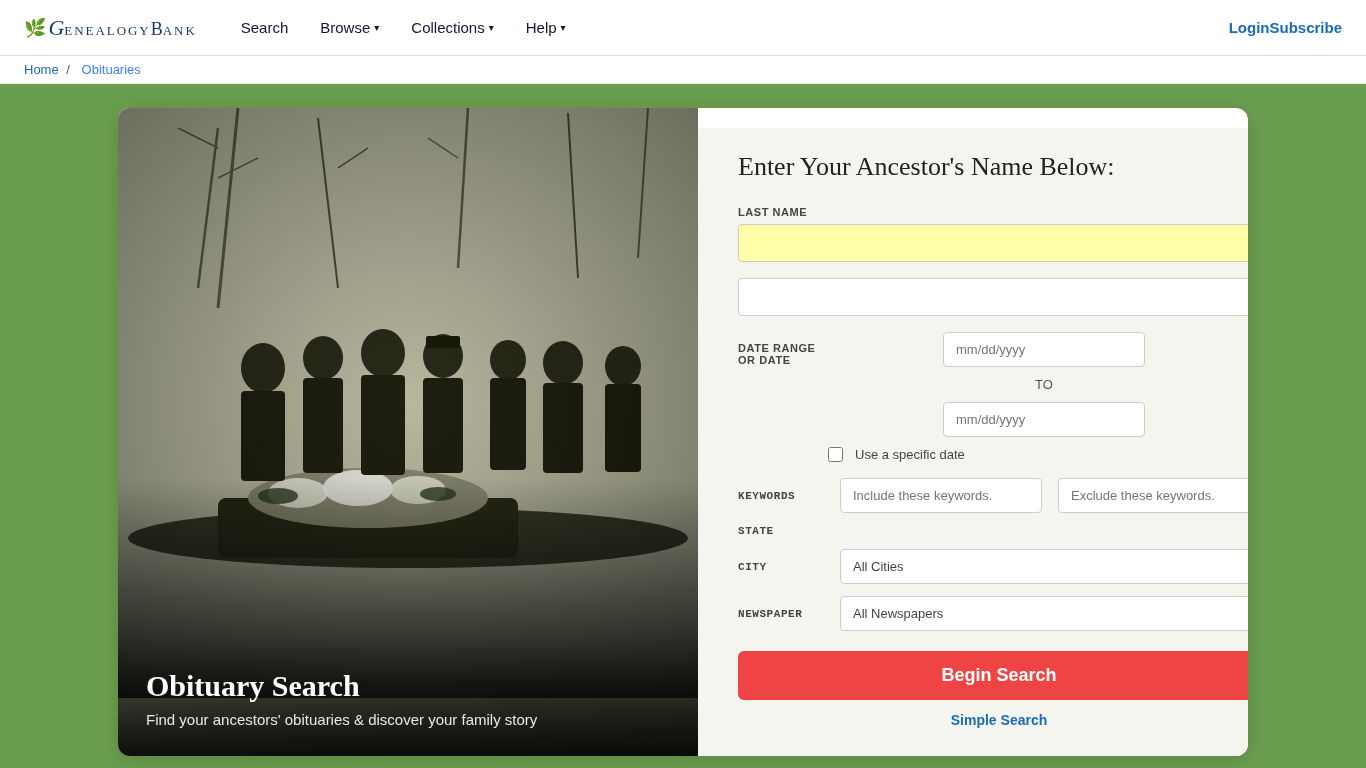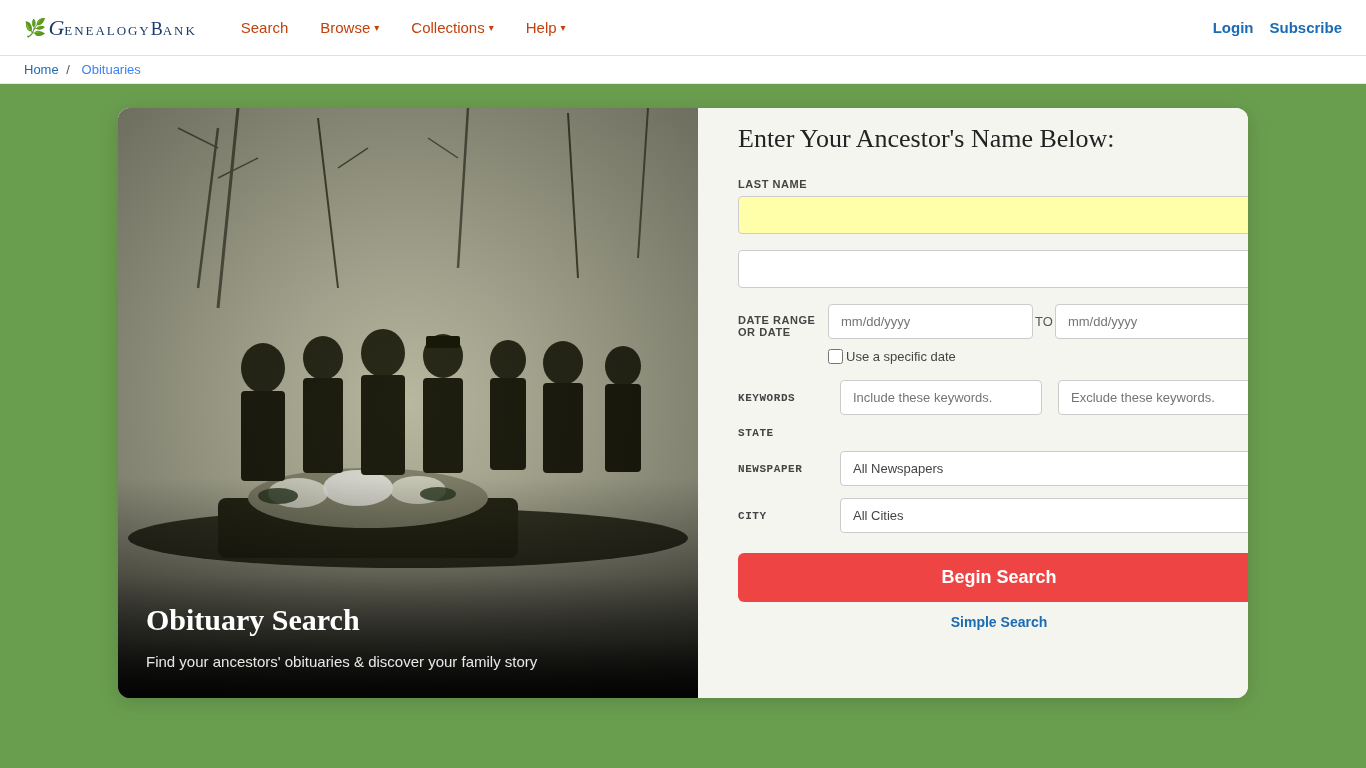--- a/index.html
+++ b/index.html
@@ -30,35 +30,34 @@
       font-size: 18px;
       margin-right: 2px;
     }
     .nav {
       display: flex;
       align-items: center;
       gap: 8px;
       flex: 1;
     }
     .nav-item {
-      color: #c2410c;
+      color: #0f172a;
       font-size: 15px;
       font-weight: 500;
       padding: 8px 12px;
       cursor: pointer;
       display: flex;
       align-items: center;
       gap: 4px;
       text-decoration: none;
     }
     .nav-chevron { font-size: 10px; }
     .header-right {
       display: flex;
       align-items: flex-end;
-      gap: 16px;
     }
     .header-right a {
       color: #1a6bb5;
       font-size: 15px;
       font-weight: 600;
       text-decoration: none;
       cursor: pointer;
     }
 
     
@@ -111,32 +110,33 @@
       left: 0;
       right: 0;
       background: linear-gradient(to top, rgba(0,0,0,0.82) 0%, rgba(0,0,0,0.3) 50%, transparent 100%);
       padding: 28px 28px 28px 28px;
     }
     .image-title {
       color: #fff;
       font-size: 30px;
       font-weight: bold;
       font-family: Georgia, serif;
-      margin-bottom: 16px;
+      margin-bottom: 8px;
     }
     .image-subtitle {
       color: #e8e8e8;
       font-size: 15px;
     }
 
     
     .form-panel {
       flex: 1;
-      padding: 16px 40px 28px 40px;
+      padding: 24px 40px 28px 40px;
       background: #f5f5f0;
+      margin-top: 20px;
     }
     .form-heading {
       font-size: 26px;
       font-family: Georgia, serif;
       color: #222;
       margin-bottom: 24px;
       font-weight: normal;
     }
     .form-group {
       margin-bottom: 16px;
@@ -159,43 +159,44 @@
       color: #333;
     }
     .form-input.highlighted {
       background: #ffffaa;
       border-color: #ccc;
     }
 
     .date-row {
       display: flex;
       align-items: center;
-      gap: 2px;
+      gap: 10px;
       margin-bottom: 10px;
+      flex-direction: column;
     }
     .date-input {
       flex: 1;
       padding: 9px 12px;
       border: 1px solid #ccc;
       border-radius: 4px;
       font-size: 13px;
       color: #999;
       background: #fff;
     }
     .date-to {
       font-size: 13px;
       color: #555;
       font-weight: 500;
       white-space: nowrap;
     }
 
     .specific-date-row {
       display: flex;
       align-items: center;
-      gap: 3px;
+      gap: 12px;
       margin-bottom: 16px;
     }
     .checkbox-input {
       width: 15px;
       height: 15px;
       cursor: pointer;
     }
     .checkbox-label {
       font-size: 13px;
       color: #444;
@@ -446,41 +447,41 @@
         </div>
       </div>
 
       
       <div class="field-row">
         <div class="field-label">STATE</div>
       </div>
 
       
       <div class="field-row">
+        <div class="field-label">CITY</div>
+        <div class="select-wrapper">
+          <select class="select-input">
+            <option>All Cities</option>
+          </select>
+          
+        </div>
+      </div>
+
+      
+      <div class="field-row">
         <div class="field-label">NEWSPAPER</div>
         <div class="select-wrapper">
           <select class="select-input">
             <option>All Newspapers</option>
           </select>
           
         </div>
       </div>
 
       
-      <div class="field-row">
-        <div class="field-label">CITY</div>
-        <div class="select-wrapper">
-          <select class="select-input">
-            <option>All Cities</option>
-          </select>
-          
-        </div>
-      </div>
-
-      
       <button class="begin-search-btn">Begin Search</button>
 
       
       <a class="simple-search-link">Simple Search</a>
     </div>
 
   </div>
 </div>
 
 </body></html>

